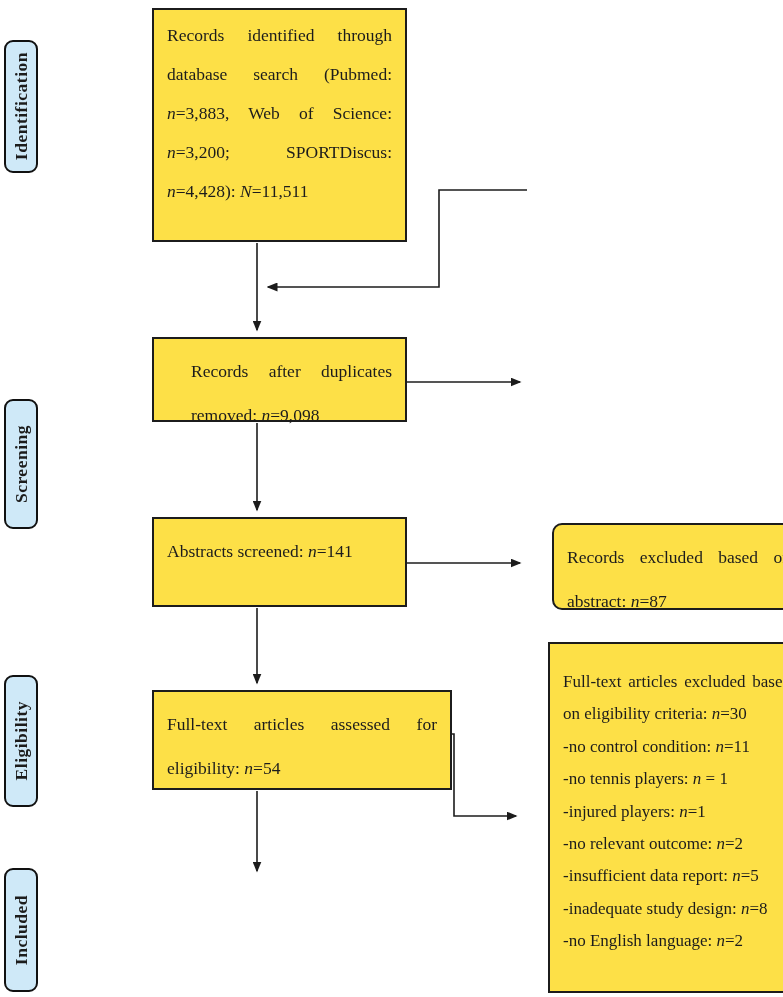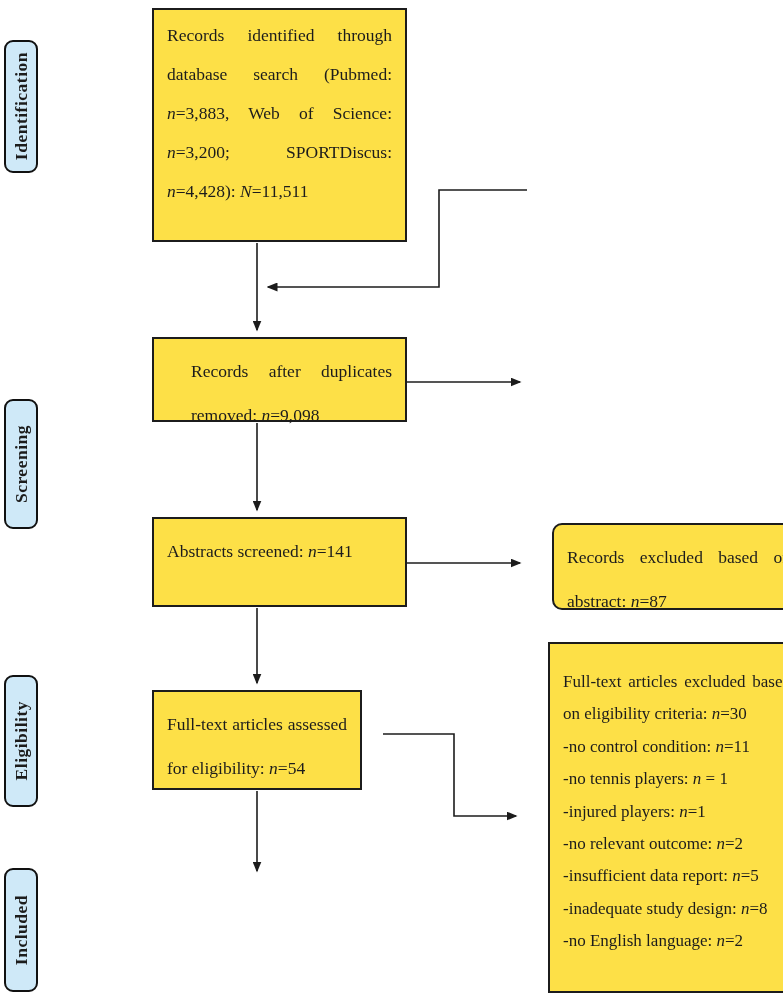--- a/index.html
+++ b/index.html
@@ -80,21 +80,21 @@
   <div class="stage" style="left:4px;top:868px;width:34px;height:124px;">
     <span>Included</span>
   </div>
 
   <div class="box lead-tall" style="left:127px;top:8px;width:255px;height:234px;">Records identified through database search (Pubmed: <i>n</i>=3,883, Web of Science: <i>n</i>=3,200; SPORTDiscus: <i>n</i>=4,428): <i>N</i>=11,511</div>
 
   <div class="box lead-wide" style="left:127px;top:337px;width:255px;height:85px;padding-left:37px;">Records after duplicates removed: <i>n</i>=9,098</div>
 
   <div class="box lead-wide" style="left:127px;top:517px;width:255px;height:90px;">Abstracts screened: <i>n</i>=141</div>
 
-  <div class="box lead-wide" style="left:127px;top:690px;width:210px;height:100px;">Full-text articles assessed for eligibility: <i>n</i>=54</div>
+  <div class="box lead-wide" style="left:127px;top:690px;width:300px;height:100px;">Full-text articles assessed for eligibility: <i>n</i>=54</div>
 
 
 
 
   <div class="box lead-wide" style="left:527px;top:523px;width:254px;height:87px;border-radius:10px;">Records excluded based on abstract: <i>n</i>=87</div>
 
   <div class="box lead-big" style="left:523px;top:642px;width:258px;height:351px;">
     <span class="reason">Full-text articles excluded based on eligibility criteria: <i>n</i>=30</span>
     <span class="reason">-no control condition: <i>n</i>=11</span>
     <span class="reason">-no tennis players: <i>n</i> = 1</span>

